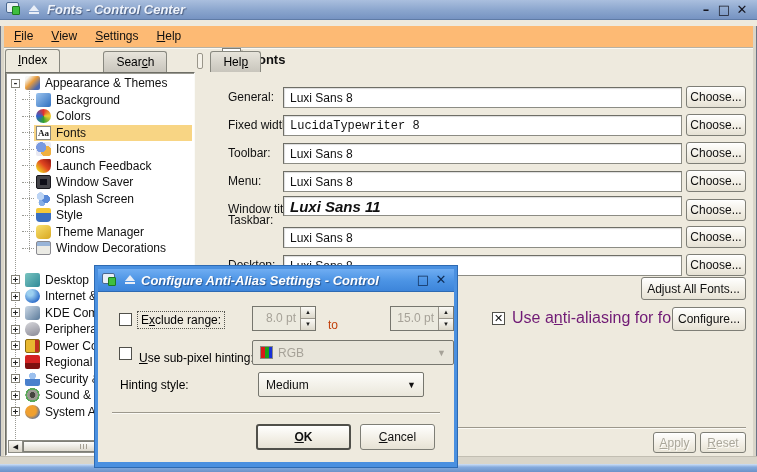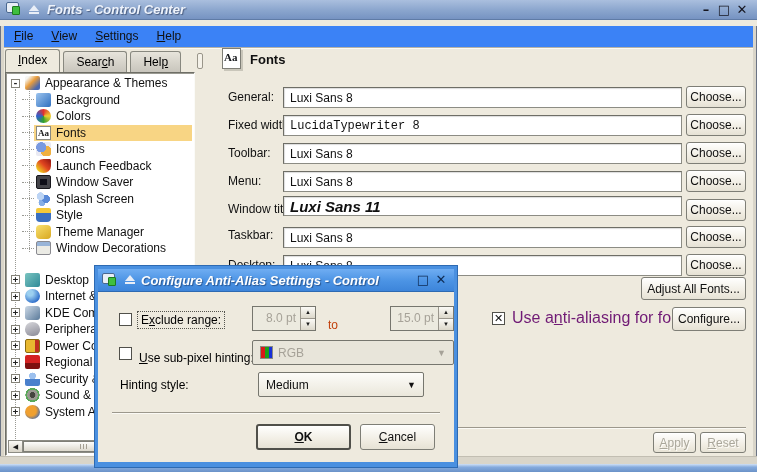--- a/index.html
+++ b/index.html
@@ -20,33 +20,33 @@
   .pc-icon .scr{position:absolute;left:0;top:0;width:13px;height:11px;background:#e8eef6;
     border:1px solid #4a6890;border-radius:2px;}
   .pc-icon .led{position:absolute;left:6px;top:4px;width:8px;height:9px;background:#3fbf3f;
     border:1px solid #1e7a1e;border-radius:1px;}
   .shade-icon{position:relative;width:10px;height:10px;margin-left:7px;flex:none;}
   .shade-icon .tri{position:absolute;left:0;top:0;width:0;height:0;
     border-left:5px solid transparent;border-right:5px solid transparent;border-bottom:6px solid #e9eef7;}
   .shade-icon .bar{position:absolute;left:0;top:7px;width:10px;height:2px;background:#e9eef7;}
 
   
-  .menubar{position:absolute;left:1px;top:26px;right:0;height:22px;background:#3b82f6;
+  .menubar{position:absolute;left:1px;top:26px;right:0;height:22px;background:#fdba74;
     border-bottom:1px solid #b6b2a6;box-shadow:0 1px 0 #fbfaf5;display:flex;align-items:center;padding-left:4px;}
   .menu-item{padding:0 9px;font-size:12px;color:#111;line-height:21px;}
 
   
   .frame-left{position:absolute;left:0;top:26px;width:4px;bottom:8px;background:#d9d5c9;border-left:1px solid #6b7484;}
   .frame-right{position:absolute;right:0;top:26px;width:4px;bottom:8px;background:#d9d5c9;border-right:1px solid #6b7484;}
   .frame-bottom{position:absolute;left:0;right:0;bottom:8px;height:8px;background:#d9d5c9;border-top:1px solid #c2beb2;}
   .desktop-strip{position:absolute;left:0;right:0;bottom:0;height:8px;
     background:linear-gradient(#cfe0f5,#84aadd 40%,#6a92c8);}
 
   
-  .tabs{position:absolute;left:5px;top:50px;height:22px;display:flex;align-items:flex-end;z-index:2;}
+  .tabs{position:absolute;left:5px;top:50px;height:22px;display:flex;align-items:flex-end;z-index:2;gap:40px;}
   .tab{font-size:12px;padding:3px 12px 3px;border:1px solid #88887f;border-bottom:none;
     border-radius:3px 3px 0 0;margin-right:3px;white-space:nowrap;}
   .tab.active{background:#eeeade;padding-bottom:5px;}
   .tab.inactive{background:linear-gradient(#e7e4db,#c8c5bc);}
   .treebox{position:absolute;left:5px;top:72px;width:190px;bottom:16px;background:#fff;
     border:1px solid #fbfbf8;border-top-color:#6e6e66;border-left-color:#6e6e66;
     box-shadow:inset 1px 1px 0 #9a9a92;}
   .tree{position:absolute;left:2px;right:2px;top:2px;bottom:16px;overflow:hidden;}
   .vline{position:absolute;width:0;border-left:1px dotted #9a9a94;}
   .tree-row{display:flex;align-items:center;height:16.5px;font-size:12px;white-space:nowrap;position:relative;z-index:1;}
@@ -377,21 +377,21 @@
         <div class="kbtn choose-btn" style="top: 114px;">Choose...</div>
         <div class="frow-label" style="top: 143px; height: 21px; line-height: 21px;">Toolbar:</div>
         <div class="ffield sans" style="top: 143px; height: 21px;">Luxi Sans 8</div>
         <div class="kbtn choose-btn" style="top: 142px;">Choose...</div>
         <div class="frow-label" style="top: 171px; height: 21px; line-height: 21px;">Menu:</div>
         <div class="ffield sans" style="top: 171px; height: 21px;">Luxi Sans 8</div>
         <div class="kbtn choose-btn" style="top: 170px;">Choose...</div>
         <div class="frow-label" style="top: 196px; height: 27px; line-height: 27px;">Window title:</div>
         <div class="ffield bigtitle" style="top: 196px; height: 20px;">Luxi Sans 11</div>
         <div class="kbtn choose-btn" style="top: 199px;">Choose...</div>
-        <div class="frow-label" style="top: 225px; height: 21px; line-height: 21px;">Taskbar:</div>
+        <div class="frow-label" style="top: 210px; height: 21px; line-height: 21px;">Taskbar:</div>
         <div class="ffield sans" style="top: 227px; height: 21px;">Luxi Sans 8</div>
         <div class="kbtn choose-btn" style="top: 226px;">Choose...</div>
         <div class="frow-label" style="top: 255px; height: 21px; line-height: 21px;">Desktop:</div>
         <div class="ffield sans" style="top: 255px; height: 21px;">Luxi Sans 8</div>
         <div class="kbtn choose-btn" style="top: 254px;">Choose...</div>
       </div>
 
     <div class="kbtn adjust-btn">Adjust All Fonts...</div>
 
     <span class="cb aa-check checked"></span>

